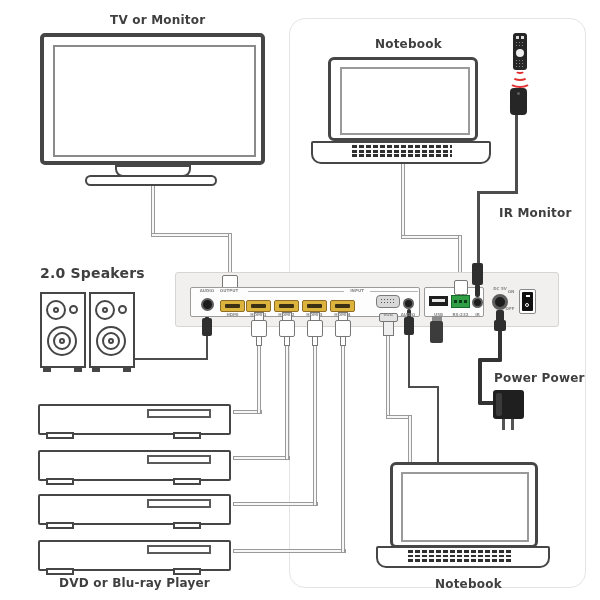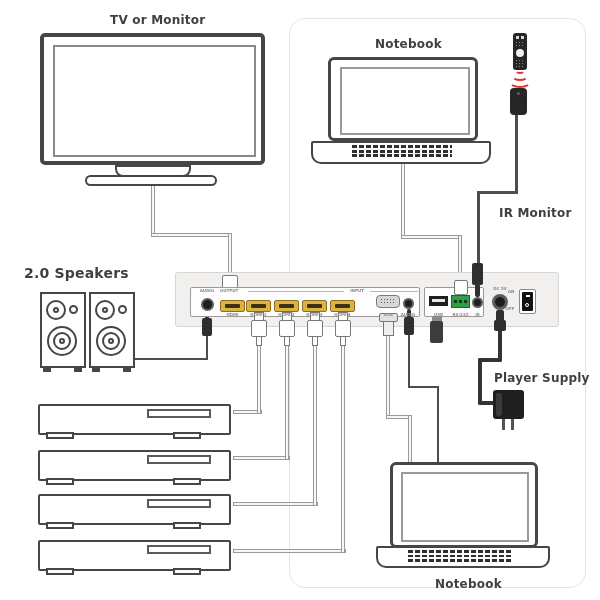--- a/index.html
+++ b/index.html
@@ -40,21 +40,21 @@
   <div class="abs" style="left:53px;top:45px;width:199px;height:108px;border:2px solid #8a8a8a;background:#fff;z-index:3;"></div>
   <div class="outline" style="left:115px;top:165px;width:76px;height:12px;border-radius:0 0 8px 8px;"></div>
   <div class="outline" style="left:85px;top:175px;width:132px;height:11px;border-radius:7px;"></div>
 
   <div class="cableL" style="left:151px;top:185px;width:4px;height:52px;"></div>
   <div class="cableL" style="left:151px;top:233px;width:81px;height:4px;"></div>
   <div class="cableL" style="left:228px;top:233px;width:4px;height:44px;"></div>
   <div class="plugW" style="left:222px;top:275px;width:16px;height:14px;border-radius:2px;"></div>
   <div class="plugW" style="left:225px;top:288px;width:10px;height:13px;"></div>
 
-  <div class="lbl lbl-lg" style="left:24px;top:265px;">2.0 Speakers</div>
+  <div class="lbl lbl-lg" style="left:40px;top:265px;">2.0 Speakers</div>
   <div class="outline" style="left:40px;top:292px;width:46px;height:76px;"></div>
   <div class="outline" style="left:89px;top:292px;width:46px;height:76px;"></div>
 
   <div class="circ" style="left:46px;top:300px;width:20px;height:20px;"></div>
   <div class="circ" style="left:53px;top:307px;width:6px;height:6px;"></div>
   <div class="circ" style="left:69px;top:305px;width:9px;height:9px;"></div>
   <div class="circ" style="left:47px;top:326px;width:30px;height:30px;"></div>
   <div class="circ" style="left:53px;top:332px;width:18px;height:18px;"></div>
   <div class="circ" style="left:59px;top:338px;width:6px;height:6px;"></div>
 
@@ -166,32 +166,33 @@
   <div class="wave" style="left:509px;top:76px;width:22px;height:12px;"></div>
   <div class="abs" style="left:510px;top:88px;width:17px;height:27px;background:#262626;border-radius:4px;z-index:3;"></div>
   <div class="abs" style="left:517px;top:92px;width:3px;height:3px;background:#5e5e5e;border-radius:50%;z-index:4;"></div>
 
   <div class="cableD" style="left:515px;top:114px;width:3px;height:80px;"></div>
   <div class="cableD" style="left:477px;top:191px;width:41px;height:3px;"></div>
   <div class="cableD" style="left:477px;top:191px;width:3px;height:74px;"></div>
   <div class="plugD" style="left:472px;top:263px;width:11px;height:22px;"></div>
   <div class="plugD" style="left:475px;top:284px;width:5px;height:13px;"></div>
 
-  <div class="lbl" style="left:494px;top:371px;">Player Supply</div>
+  <div class="lbl" style="left:494px;top:371px;">Power Power</div>
   <div class="plugD" style="left:496px;top:310px;width:8px;height:12px;"></div>
   <div class="plugD" style="left:494px;top:320px;width:12px;height:11px;"></div>
   <div class="cableP" style="left:498px;top:329px;width:4px;height:33px;"></div>
   <div class="cableP" style="left:478px;top:358px;width:24px;height:4px;"></div>
   <div class="cableP" style="left:478px;top:358px;width:4px;height:47px;"></div>
   <div class="cableP" style="left:478px;top:401px;width:19px;height:4px;"></div>
   <div class="abs" style="left:493px;top:390px;width:31px;height:29px;background:#1f1f1f;border-radius:3px;z-index:3;"></div>
   <div class="abs" style="left:496px;top:393px;width:6px;height:23px;background:#3a3a3a;border-radius:2px;z-index:4;"></div>
   <div class="abs" style="left:502px;top:419px;width:3px;height:11px;background:#555;z-index:3;"></div>
   <div class="abs" style="left:511px;top:419px;width:3px;height:11px;background:#555;z-index:3;"></div>
 
+  <div class="lbl" style="left:59px;top:576px;">DVD or Blu-ray Player</div>
 
   <div class="outline" style="left:38px;top:404px;width:193px;height:31px;border-radius:2px;"></div>
   <div class="abs" style="left:147px;top:409px;width:64px;height:9px;border:2px solid #5a5a5a;box-sizing:border-box;z-index:3;"></div>
   <div class="outline" style="left:46px;top:432px;width:28px;height:7px;"></div>
   <div class="outline" style="left:173px;top:432px;width:28px;height:7px;"></div>
 
   <div class="outline" style="left:38px;top:450px;width:193px;height:31px;border-radius:2px;"></div>
   <div class="abs" style="left:147px;top:455px;width:64px;height:9px;border:2px solid #5a5a5a;box-sizing:border-box;z-index:3;"></div>
   <div class="outline" style="left:46px;top:478px;width:28px;height:7px;"></div>
   <div class="outline" style="left:173px;top:478px;width:28px;height:7px;"></div>

